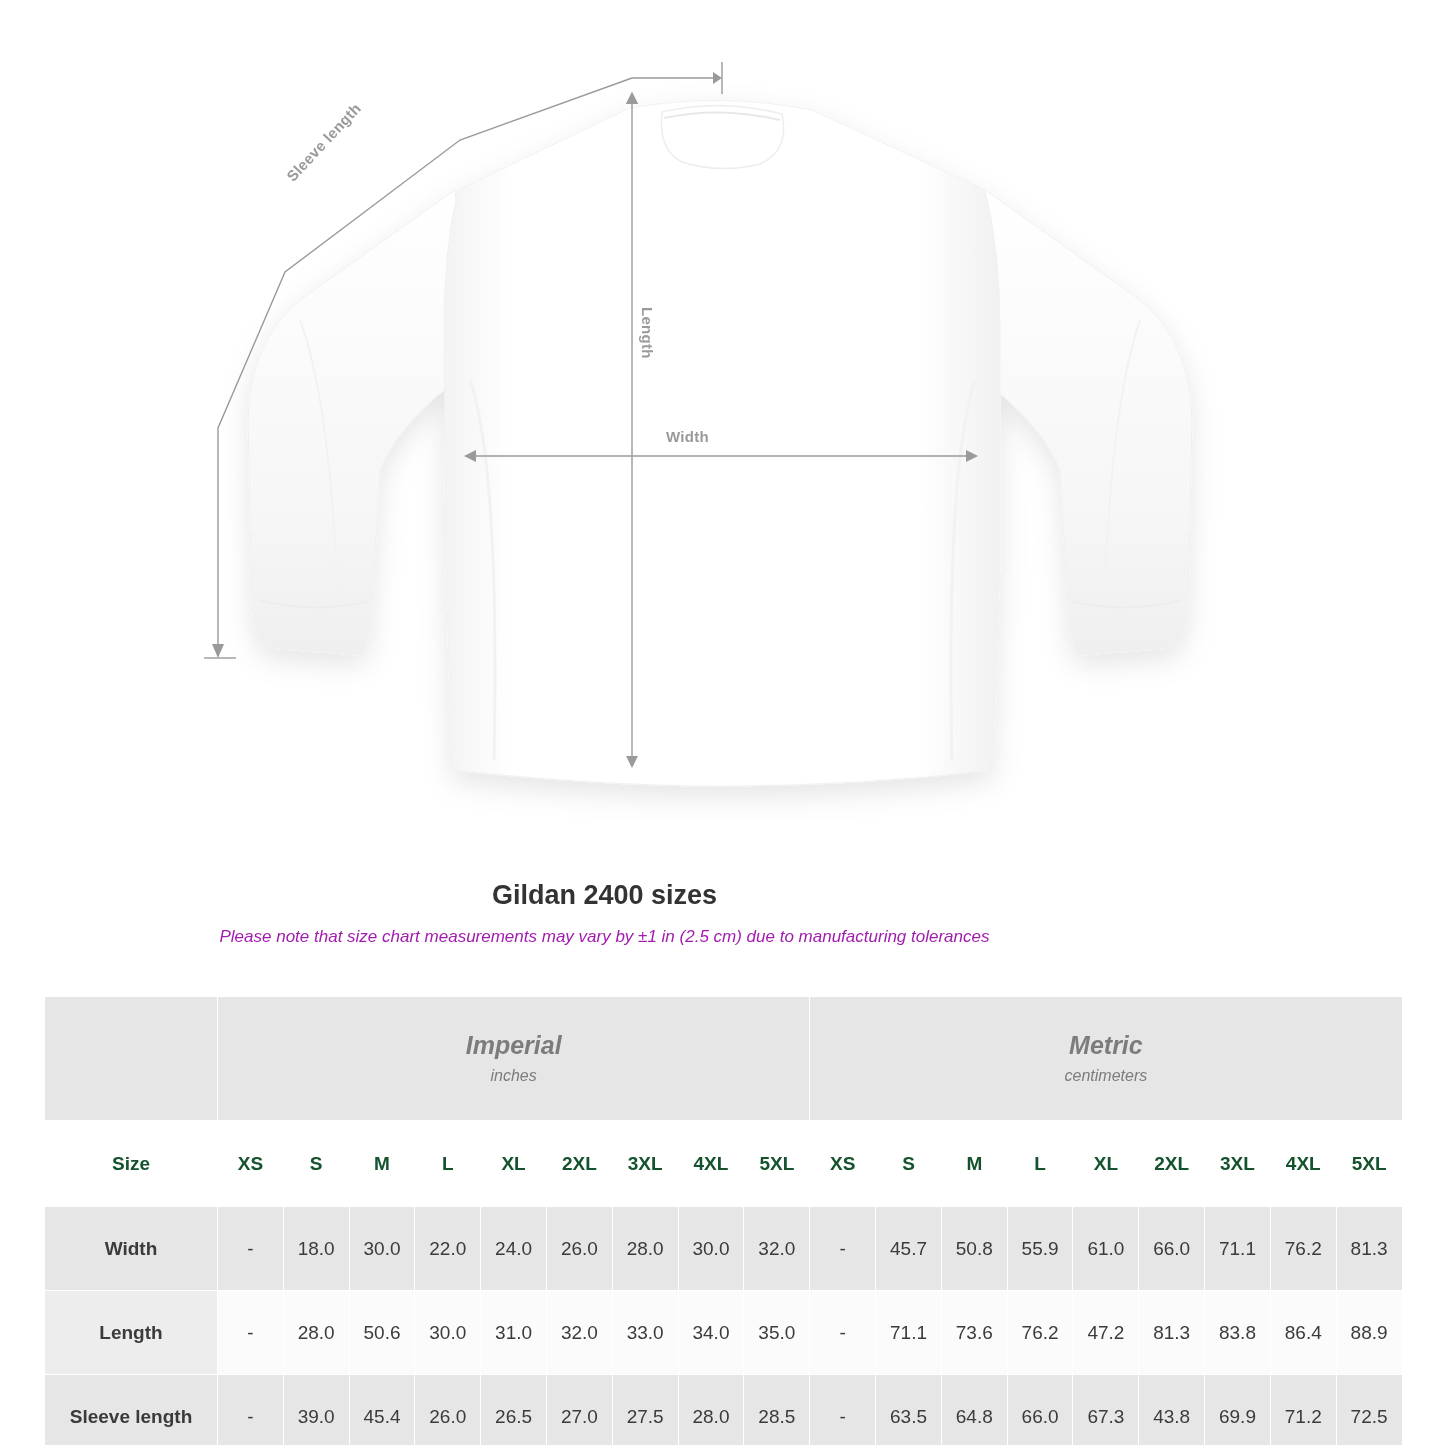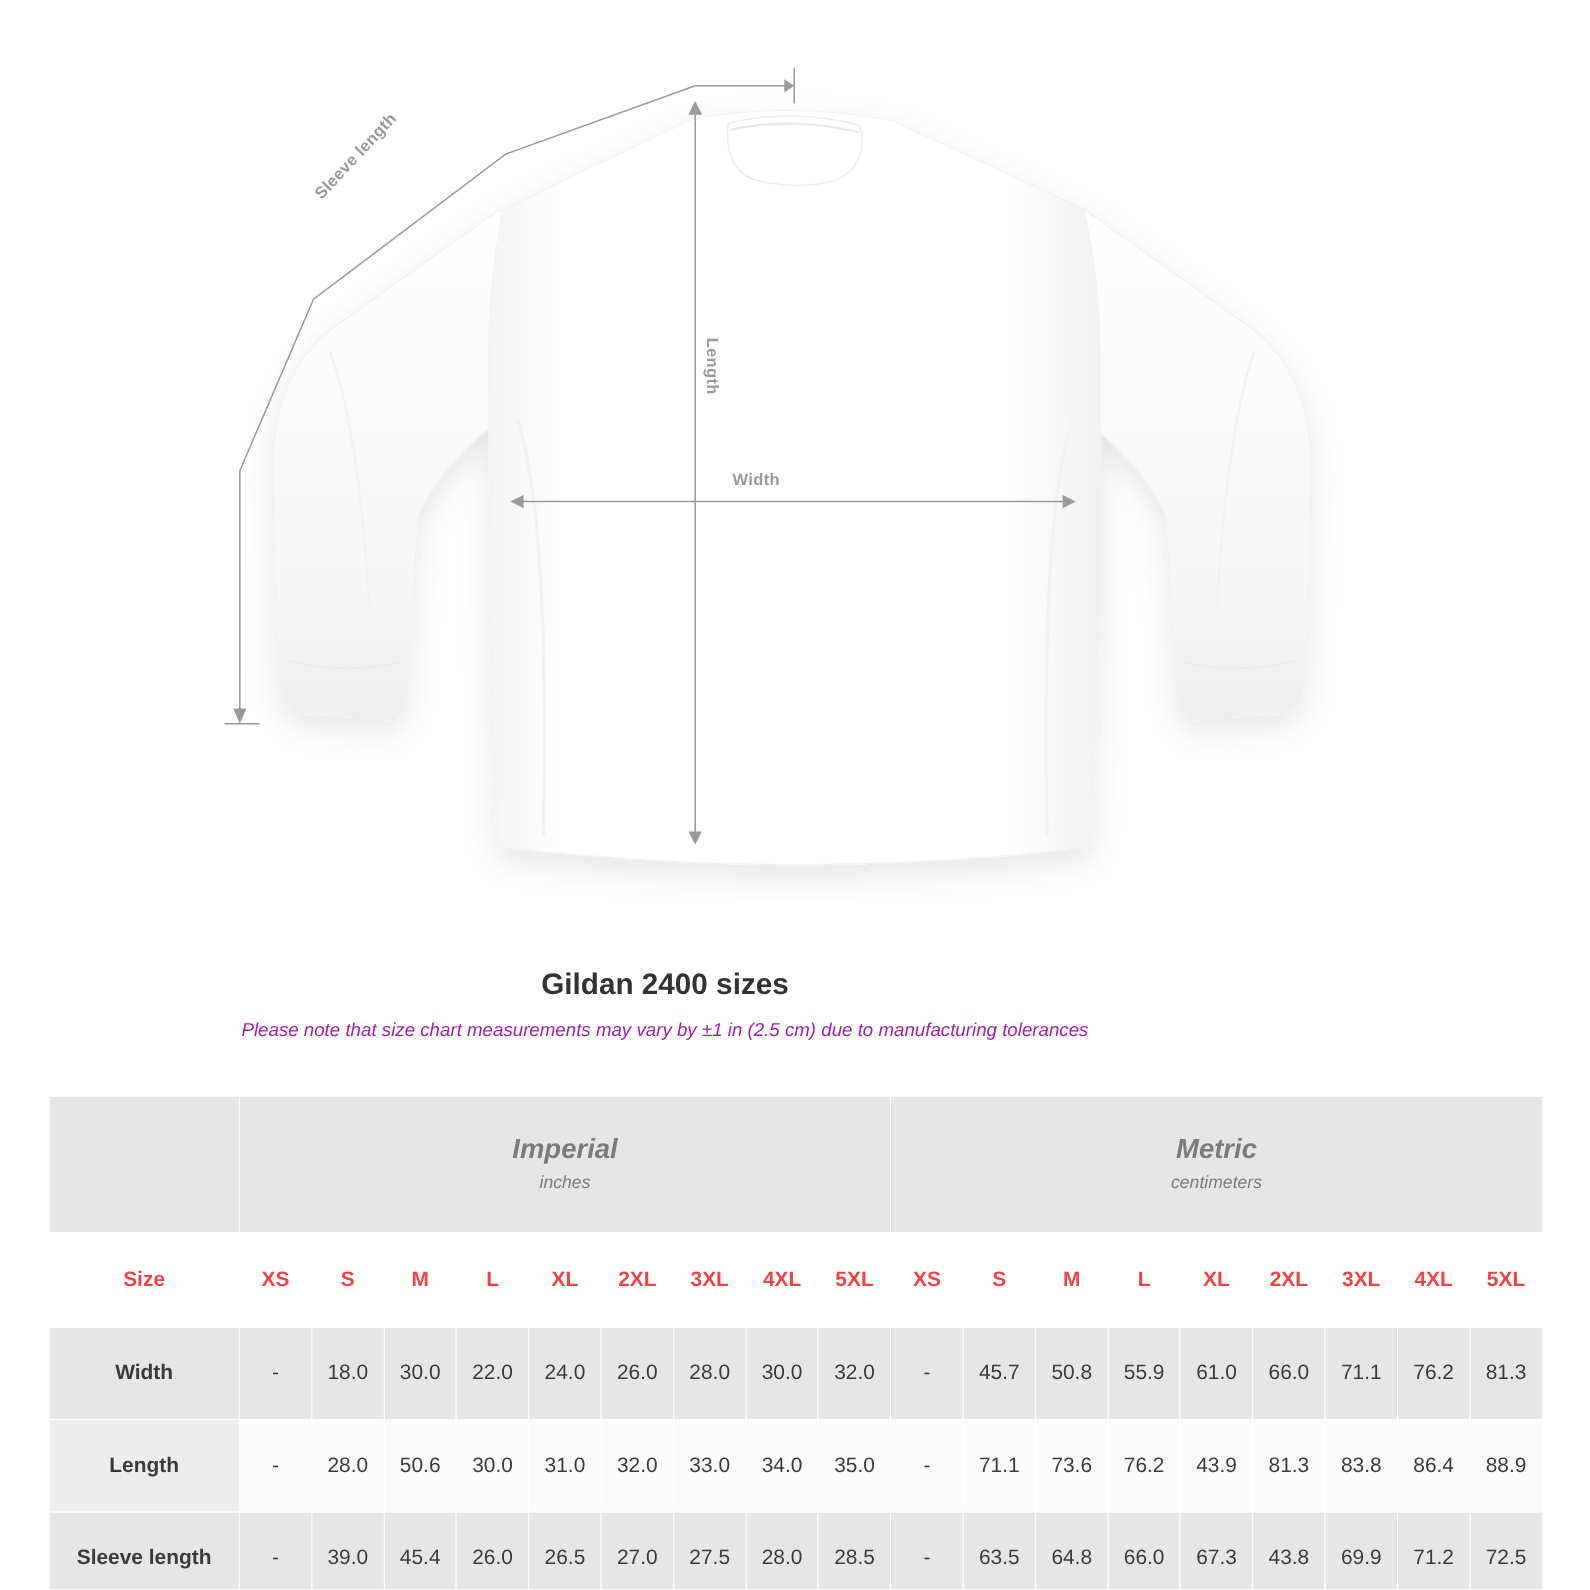--- a/index.html
+++ b/index.html
@@ -100,21 +100,21 @@
     font-style: italic;
     color: #7c7c7c;
     margin-top: 8px;
   }
 
   tr.head-row td, tr.head-row th {
     height: 86px;
     background: #ffffff;
     font-size: 19px;
     font-weight: bold;
-    color: #ef4444;
+    color: #14532d;
   }
   tr.data-row td {
     height: 84px;
     font-size: 19px;
     color: #3b3b3b;
   }
   tr.data-row.shade td { background: #e6e6e6; }
   tr.data-row.plain td { background: #fbfbfb; }
   tr.data-row td.rowhead {
     font-weight: bold;
@@ -296,21 +296,21 @@
           <td>30.0</td>
           <td>31.0</td>
           <td>32.0</td>
           <td>33.0</td>
           <td>34.0</td>
           <td>35.0</td>
           <td>-</td>
           <td>71.1</td>
           <td>73.6</td>
           <td>76.2</td>
-          <td>43.9</td>
+          <td>47.2</td>
           <td>81.3</td>
           <td>83.8</td>
           <td>86.4</td>
           <td>88.9</td>
         </tr>
 
         <tr class="data-row shade">
           <td class="rowhead">Sleeve length</td>
           <td>-</td>
           <td>39.0</td>

